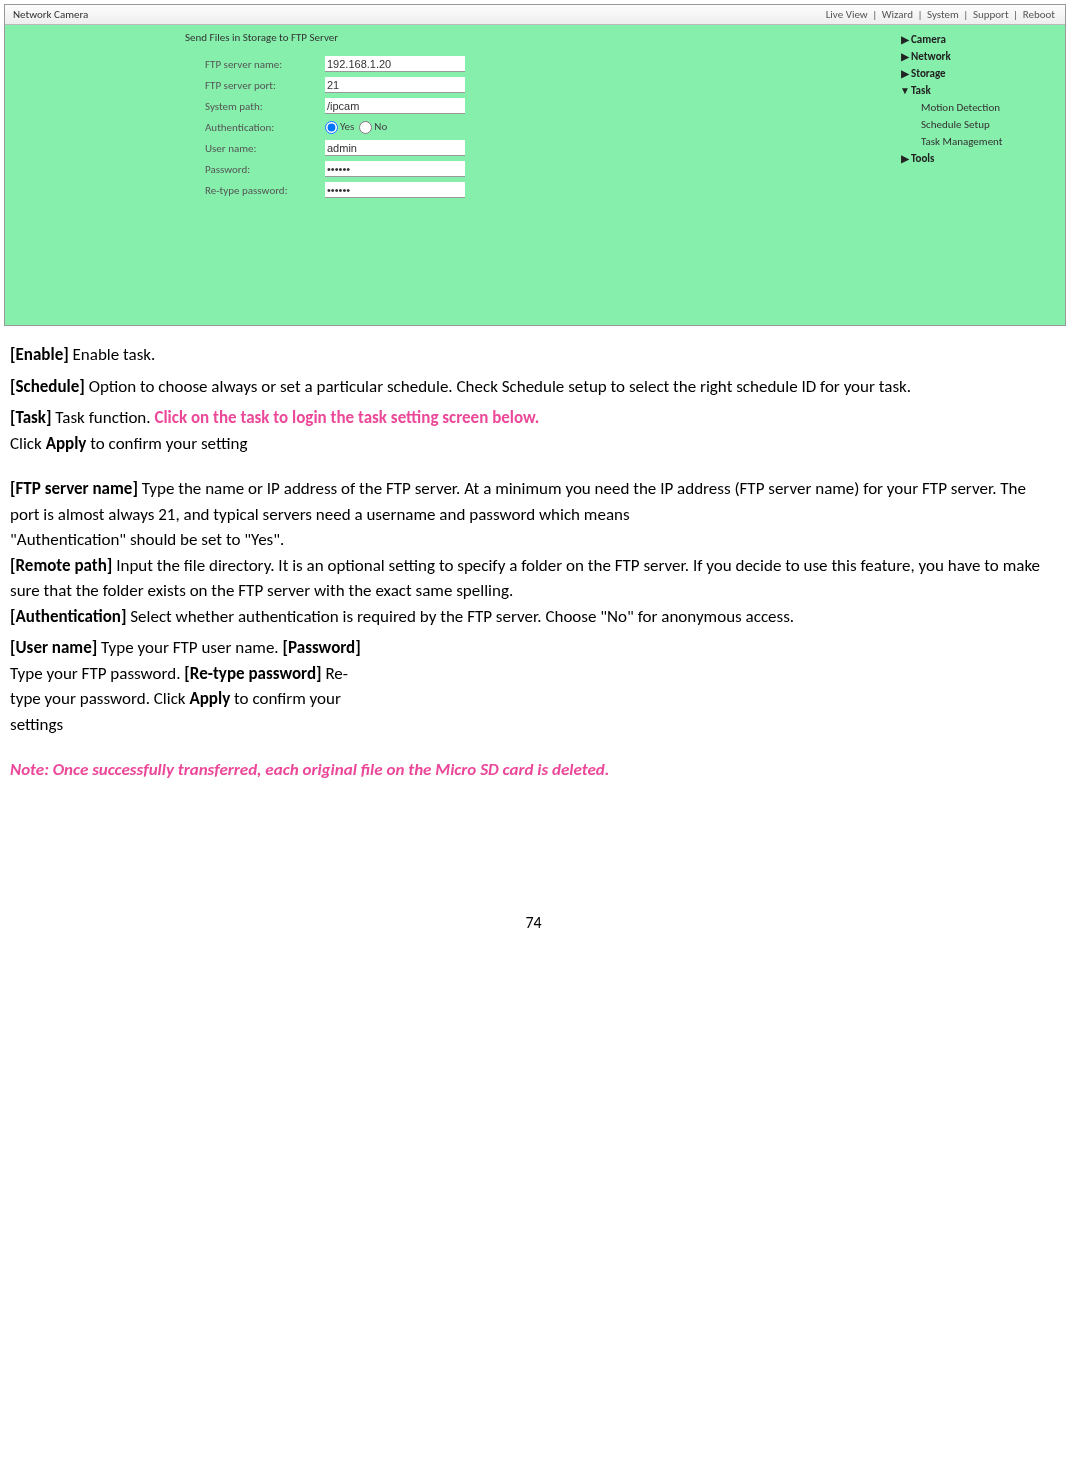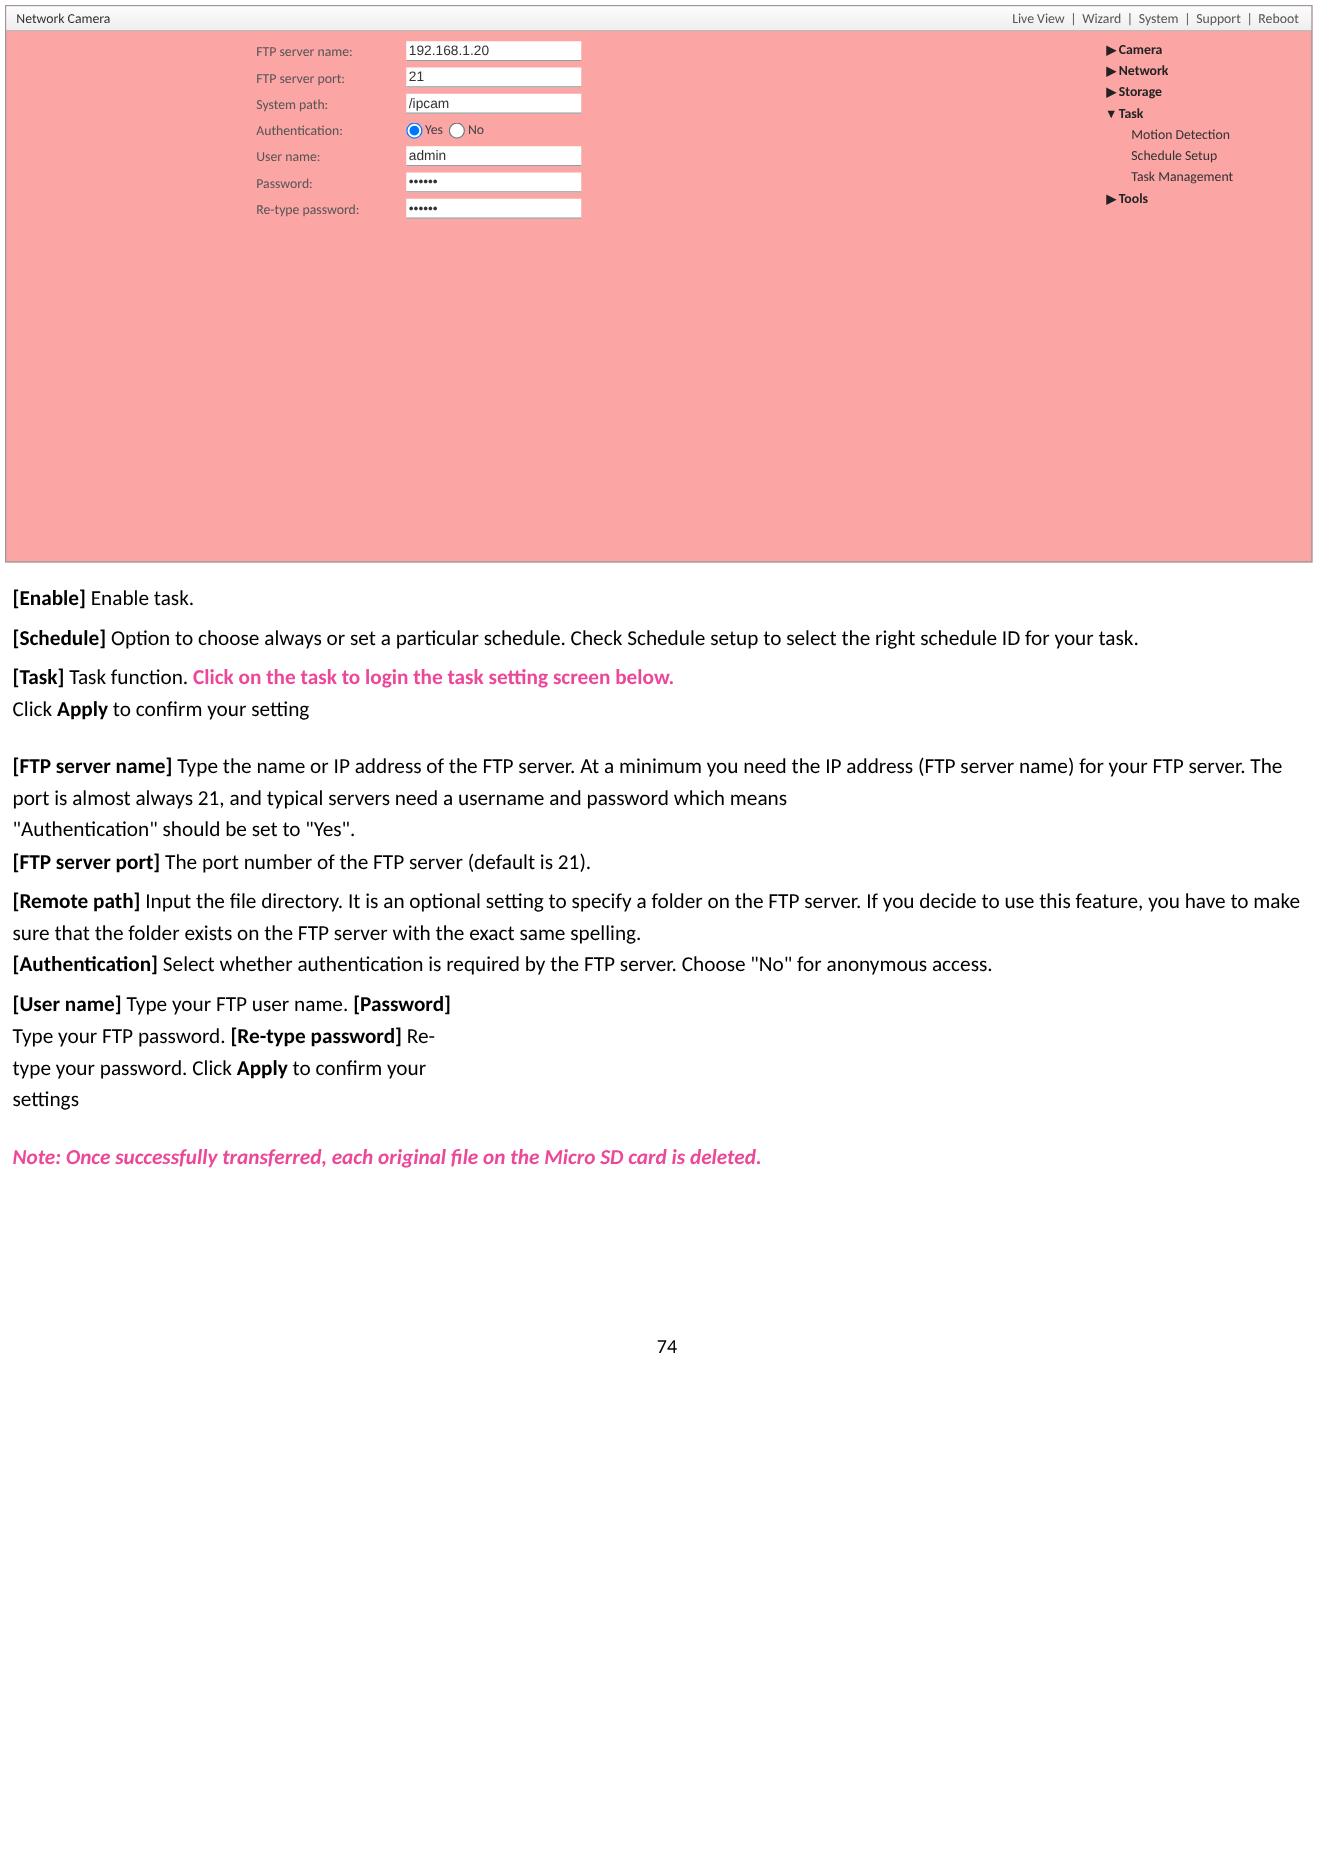--- a/index.html
+++ b/index.html
@@ -5,24 +5,24 @@
   * { box-sizing: border-box; }
   body {
     margin: 0;
     font-family: Calibri, Arial, sans-serif;
     background: #fff;
     color: #000;
     width: 1067px;
   }
   .screenshot {
     border: 1px solid #999;
-    margin: 4px 17px 0 4px;
-    height: 446px;
+    margin: 4px 1px 0 4px;
+    height: 322px;
     position: relative;
-    background: #fca5a5;
+    background: #86efac;
   }
   .ss-header {
     display: flex;
     justify-content: space-between;
     align-items: center;
     padding: 2px 8px;
     font-size: 11px;
     color: #444;
     border-bottom: 1px solid #bbb;
     background: linear-gradient(#fdfdfd,#eee);
@@ -134,20 +134,21 @@
     <span class="ss-topnav">
       <span>Live View</span> |
       <span>Wizard</span> |
       <span>System</span> |
       <span>Support</span> |
       <span>Reboot</span>
     </span>
   </div>
   <div class="ss-body">
     <div class="ss-main">
+      <div class="ss-section-title">Send Files in Storage to FTP Server</div>
 
       <div class="form-row">
         <span class="form-label">FTP server name:</span>
         <input class="form-input" value="192.168.1.20" style="">
       </div>
       <div class="form-row">
         <span class="form-label">FTP server port:</span>
         <input class="form-input" value="21" style="">
       </div>
       <div class="form-row">
@@ -209,21 +210,20 @@
 
   <p><span class="bold">[Schedule] </span><span>Option to choose always or set a particular schedule. Check Schedule setup to select the right schedule ID for your task.</span></p>
 
   <p style="margin-bottom:0;"><span class="bold">[Task] </span><span>Task function. </span><span class="red-bold">Click on the task to login the task setting screen below.</span></p>
   <p><span>Click </span><span class="bold">Apply </span><span>to confirm your setting</span></p>
 
   <div class="gap"></div>
 
   <p style="margin-bottom:0;"><span class="bold">[FTP server name] </span><span>Type the name or IP address of the FTP server. </span><span>At a minimum you need the IP address (FTP server name) for your FTP server. The port is almost always 21, and typical servers need a username and password which means</span></p>
   <p style="margin-bottom:0;"><span>"Authentication" should be set to "Yes".</span></p>
-  <p><span class="bold">[FTP server port] </span><span>The port number of the FTP server (default is 21).</span></p>
 
   <p style="margin-bottom:0;"><span class="bold">[Remote path] </span><span>Input the file directory. </span><span>It is an optional setting to specify a folder on the FTP server. If you decide to use this feature, you have to make sure that the folder exists on the FTP server with the exact same spelling.</span></p>
   <p><span class="bold">[Authentication] </span><span>Select whether authentication is required by the FTP server. Choose "No" for anonymous access.</span></p>
 
   <p style="max-width:360px;"><span class="bold">[User name] </span><span>Type your FTP user name. </span><span class="bold">[Password] </span><span>Type your FTP password. </span><span class="bold">[Re-type password] </span><span>Re-type your password. Click </span><span class="bold">Apply </span><span>to confirm your settings</span></p>
 
   <div class="gap"></div>
 
   <p class="red-bold italic">Note: Once successfully transferred, each original file on the Micro SD card is deleted.</p>
 </div>

